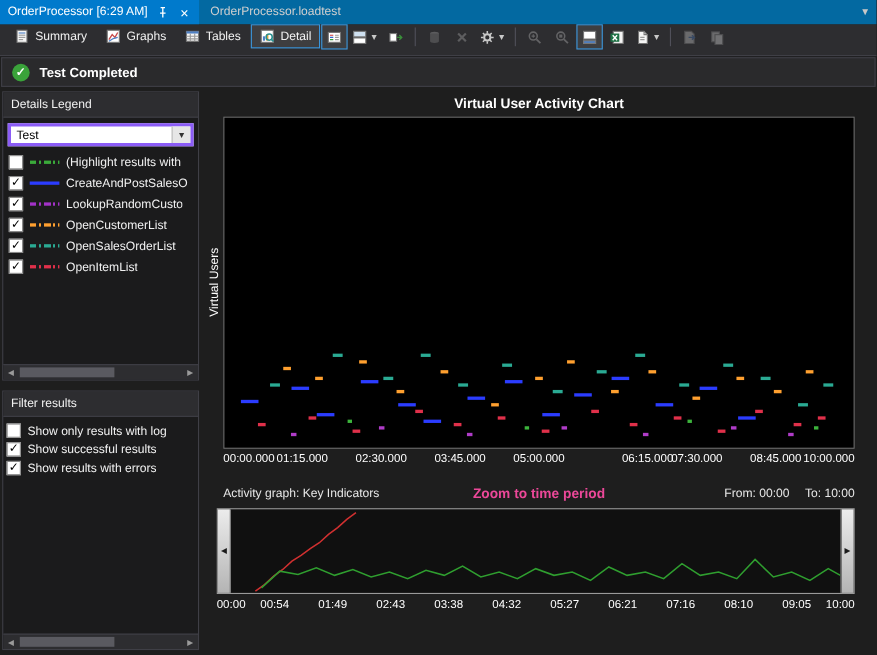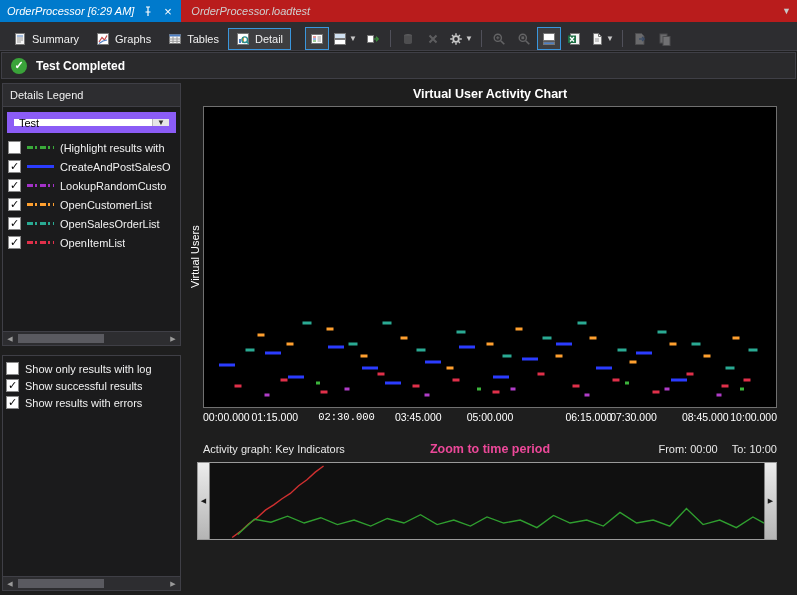--- a/index.html
+++ b/index.html
@@ -5,30 +5,30 @@
   * { box-sizing: border-box; }
   html,body { margin:0; padding:0; }
   body {
     width:797px; height:595px; overflow:hidden;
     background:#1e1e1e; color:#f1f1f1;
     font-family:"Liberation Sans", sans-serif; font-size:11px;
   }
   .window { width:797px; height:595px; display:flex; flex-direction:column; }
 
   
-  .titlebar { height:22px; background:#b91c1c; display:flex; align-items:stretch; position:relative; flex:0 0 auto;font-style:italic; }
+  .titlebar { height:22px; background:#0369a1; display:flex; align-items:stretch; position:relative; flex:0 0 auto; }
   .doc-tab { background:#007acc; color:#fff; display:flex; align-items:center; gap:7px; padding:0 7px; font-size:11px; }
   .doc-tab .tab-label { white-space:nowrap; }
   .tab-icon-btn { display:flex; align-items:center; justify-content:center; width:13px; height:14px; color:#fff; }
   .close-glyph { font-size:13px; line-height:1; }
   .doc-title { display:flex; align-items:center; padding:0 10px; color:#cfcfcf; }
   .titlebar-caret { position:absolute; right:6px; top:0; bottom:0; display:flex; align-items:center; color:#c8c8c8; font-size:9px; }
 
   
-  .toolbar { height:29px; background:#2d2d30; border-bottom:1px solid #3f3f46; display:flex; align-items:flex-end; padding:0 5px; gap:14px; flex:0 0 auto; }
+  .toolbar { height:29px; background:#2d2d30; border-bottom:1px solid #3f3f46; display:flex; align-items:flex-start; padding:0 5px; gap:1px; flex:0 0 auto; }
   .tbtn { display:flex; align-items:center; gap:5px; padding:3px 7px; border:1px solid transparent; color:#f1f1f1; cursor:default; white-space:nowrap; }
   .tbtn.selected { border-color:#3a96dd; background:#3e3e40; }
   .icon-btn { min-width:24px; height:23px; display:flex; align-items:center; justify-content:center; border:1px solid transparent; padding:0 2px; }
   .icon-btn.selected { border-color:#3a96dd; background:#3e3e40; }
   .icon-btn.disabled { opacity:.35; }
   .caret { font-size:8px; color:#c8c8c8; margin-left:2px; }
   .tb-sep { width:1px; height:17px; background:#50505a; margin:0 4px; }
   .tbtn .ticon, .icon-btn .ticon { display:flex; align-items:center; }
 
   
@@ -38,21 +38,21 @@
 
   
   .content { flex:1 1 auto; display:flex; min-height:0; padding-top:4px;border-radius:13px; }
 
   
   .sidebar { width:183px; flex:0 0 auto; display:flex; flex-direction:column; padding:0 2px 4px 2px; gap:9px; min-height:0; }
   .panel { border:1px solid #3f3f46; background:#1b1b1c; display:flex; flex-direction:column; min-height:0; }
   .panel-legend { height:263px; flex:0 0 auto; }
   .panel-filter { flex:1 1 auto; }
   .panel-header { height:23px; line-height:22px; padding:0 7px; background:#2d2d30; border-bottom:1px solid #3f3f46; color:#f1f1f1; flex:0 0 auto; }
-  .combo { margin:5px 4px 3px 4px; height:21px; background:#fff; color:#000; border:7px solid #8b5cf6; display:flex; align-items:center; padding-left:5px; flex:0 0 auto; }
+  .combo { margin:5px 4px 3px 4px; height:21px; background:#fff; color:#000; border:3px solid #8b5cf6; display:flex; align-items:center; padding-left:5px; flex:0 0 auto; }
   .combo-arrow { margin-left:auto; width:17px; align-self:stretch; display:flex; align-items:center; justify-content:center; color:#333; font-size:8px; background:#e6e6e6; border-left:1px solid #bbb; }
   .legend-list { flex:1 1 auto; overflow:hidden; padding:2px 0; }
   .legend-item { display:flex; align-items:center; gap:6px; height:19px; padding:0 5px; }
   .checkbox { width:13px; height:13px; background:#fff; border:1px solid #8a8a8a; color:#000; font-size:11px; line-height:11px; text-align:center; flex:0 0 auto; }
   .swatch { width:27px; height:3px; flex:0 0 auto; }
   .legend-label, .filter-label { white-space:nowrap; overflow:hidden; }
   .hscroll { height:14px; background:#2d2d30; border-top:1px solid #3f3f46; display:flex; align-items:center; flex:0 0 auto; }
   .hs-btn { width:14px; text-align:center; color:#9a9a9a; font-size:7px; }
   .hs-track { flex:1 1 auto; position:relative; height:100%; }
   .hs-thumb { position:absolute; left:1px; top:2px; bottom:2px; width:58%; background:#5a5a60; }
@@ -323,20 +323,21 @@
         <div class="hscroll">
           <span class="hs-btn">◀</span>
           <span class="hs-track">
               <span class="hs-thumb"></span>
             </span>
           <span class="hs-btn">▶</span>
         </div>
       </div>
 
       <div class="panel panel-filter">
+        <div class="panel-header">Filter results</div>
         <div class="filter-list" id="filter-list">
             <div class="filter-item">
               <span class="checkbox"></span>
               <span class="filter-label">Show only results with log</span>
             </div>
             <div class="filter-item">
               <span class="checkbox">✓</span>
               <span class="filter-label">Show successful results</span>
             </div>
             <div class="filter-item">
@@ -427,21 +428,21 @@
             <div class="mark" style="left: 90%; top: 96%; width: 5px; background: rgb(176, 60, 200);"></div>
             <div class="mark" style="left: 20%; top: 92%; width: 4px; background: rgb(60, 180, 60);"></div>
             <div class="mark" style="left: 48%; top: 94%; width: 4px; background: rgb(60, 180, 60);"></div>
             <div class="mark" style="left: 74%; top: 92%; width: 4px; background: rgb(60, 180, 60);"></div>
             <div class="mark" style="left: 94%; top: 94%; width: 4px; background: rgb(60, 180, 60);"></div>
           </div>
       </div>
       <div class="xticks" id="activity-ticks">
           <span class="tick" style="left: 0%; transform: translateX(0px);">00:00.000</span>
           <span class="tick" style="left: 12.5%; transform: translateX(-50%);">01:15.000</span>
-          <span class="tick" style="left: 25%; transform: translateX(-50%); font-family: Liberation Mono, monospace;">02:30.000</span>
+          <span class="tick" style="left: 25%; transform: translateX(-50%);">02:30.000</span>
           <span class="tick" style="left: 37.5%; transform: translateX(-50%);">03:45.000</span>
           <span class="tick" style="left: 50%; transform: translateX(-50%);">05:00.000</span>
           <span class="tick" style="left: 62.5%; transform: translateX(-50%); margin-left: 27px;">06:15.000</span>
           <span class="tick" style="left: 75%; transform: translateX(-50%);">07:30.000</span>
           <span class="tick" style="left: 87.5%; transform: translateX(-50%);">08:45.000</span>
           <span class="tick" style="left: 100%; transform: translateX(-100%);">10:00.000</span>
         </div>
 
       <div class="zoom-header">
         <span class="zoom-ref">Activity graph: Key Indicators</span>
@@ -455,16 +456,30 @@
       <div class="zoom-strip">
         <div class="zoom-handle left">◀</div>
         <div class="zoom-plot">
           <svg id="zoom-svg" viewBox="0 0 100 100" preserveAspectRatio="none">
               <polyline points="4,98 5.5,90 7,80 8.5,72 10,62 11.5,55 13,47 14.5,40 16,30 17.5,22 19,12 20.5,4" fill="none" stroke="#d03030" stroke-width="1.4" vector-effect="non-scaling-stroke"></polyline>
               <polyline points="5,94 8,74 11,78 14,70 17,79 20,72 23,81 26,75 29,83 32,73 35,79 38,68 41,81 44,75 47,83 50,71 53,79 56,75 59,85 62,69 65,79 68,75 71,83 74,65 77,79 80,75 83,83 86,60 89,81 92,75 95,85 98,71 100,79" fill="none" stroke="#2f9e2f" stroke-width="1.4" vector-effect="non-scaling-stroke"></polyline>
             </svg>
         </div>
         <div class="zoom-handle right">▶</div>
       </div>
+      <div class="zoom-xticks" id="zoom-ticks">
+          <span class="tick" style="left: 0%; transform: translateX(0px);">00:00</span>
+          <span class="tick" style="left: 9.09091%; transform: translateX(-50%);">00:54</span>
+          <span class="tick" style="left: 18.1818%; transform: translateX(-50%);">01:49</span>
+          <span class="tick" style="left: 27.2727%; transform: translateX(-50%);">02:43</span>
+          <span class="tick" style="left: 36.3636%; transform: translateX(-50%);">03:38</span>
+          <span class="tick" style="left: 45.4545%; transform: translateX(-50%);">04:32</span>
+          <span class="tick" style="left: 54.5455%; transform: translateX(-50%);">05:27</span>
+          <span class="tick" style="left: 63.6364%; transform: translateX(-50%);">06:21</span>
+          <span class="tick" style="left: 72.7273%; transform: translateX(-50%);">07:16</span>
+          <span class="tick" style="left: 81.8182%; transform: translateX(-50%);">08:10</span>
+          <span class="tick" style="left: 90.9091%; transform: translateX(-50%);">09:05</span>
+          <span class="tick" style="left: 100%; transform: translateX(-100%);">10:00</span>
+        </div>
     </div>
 
   </div>
 </div>
 
 </body></html>

